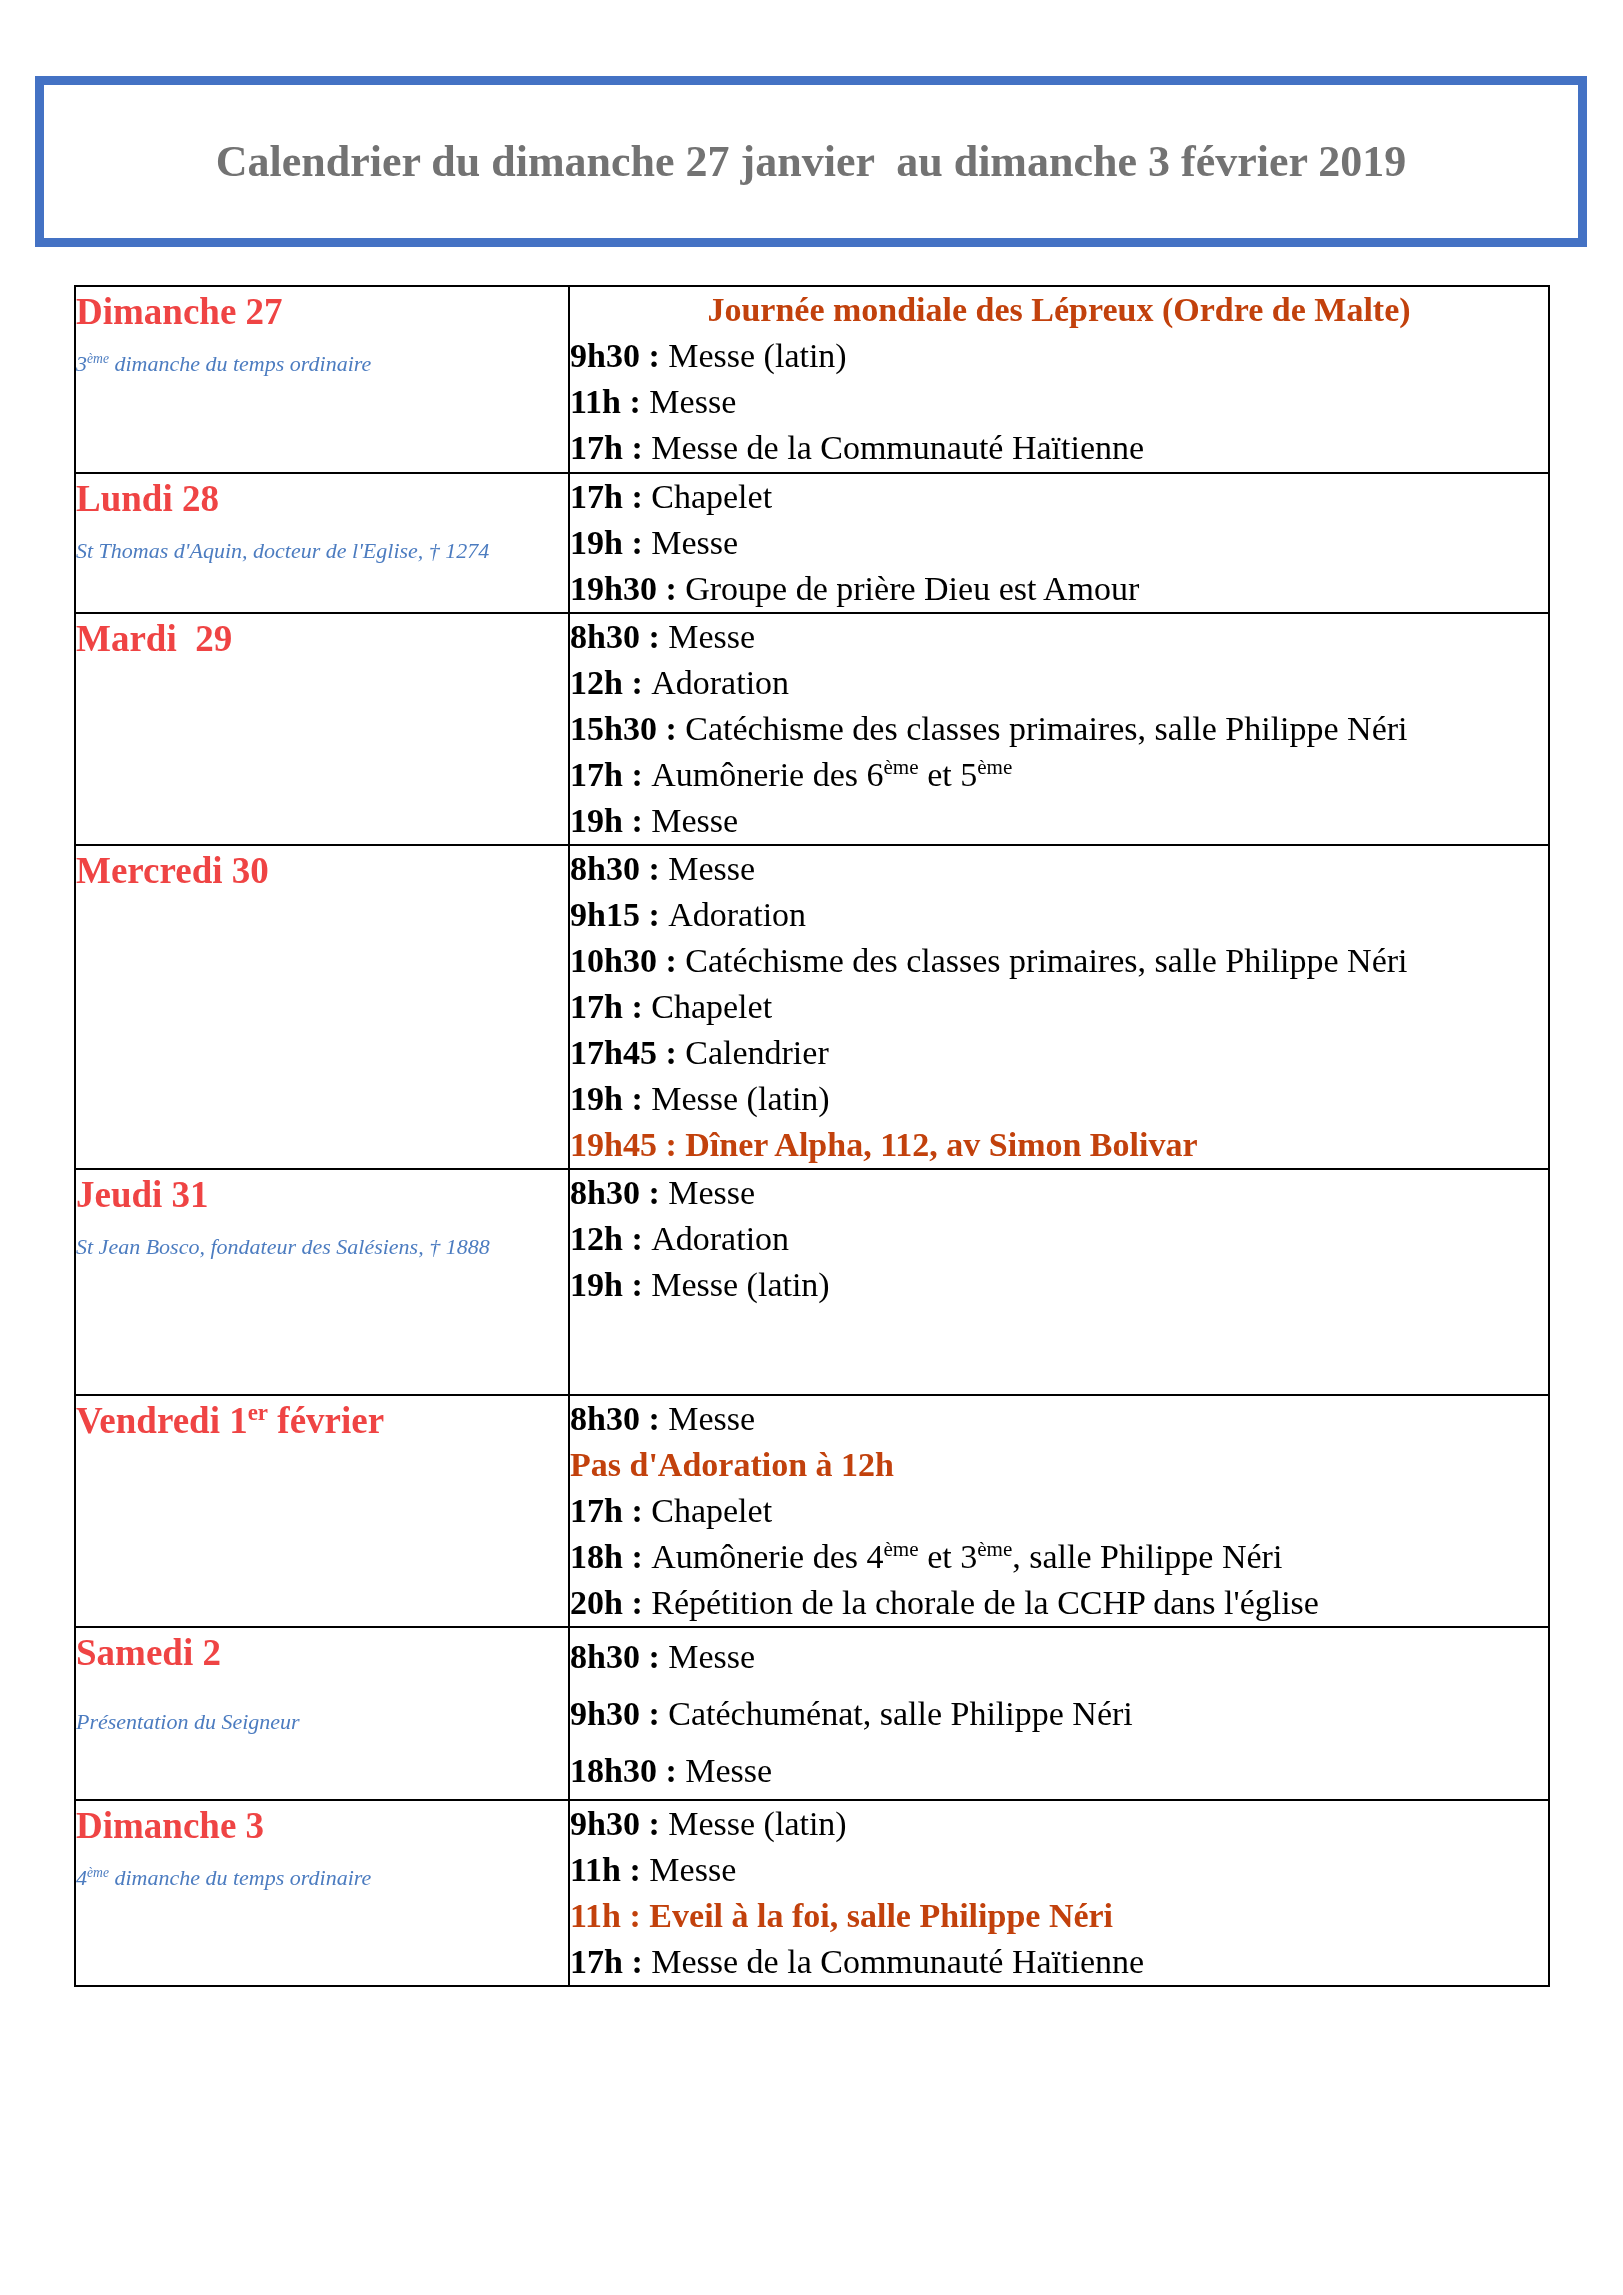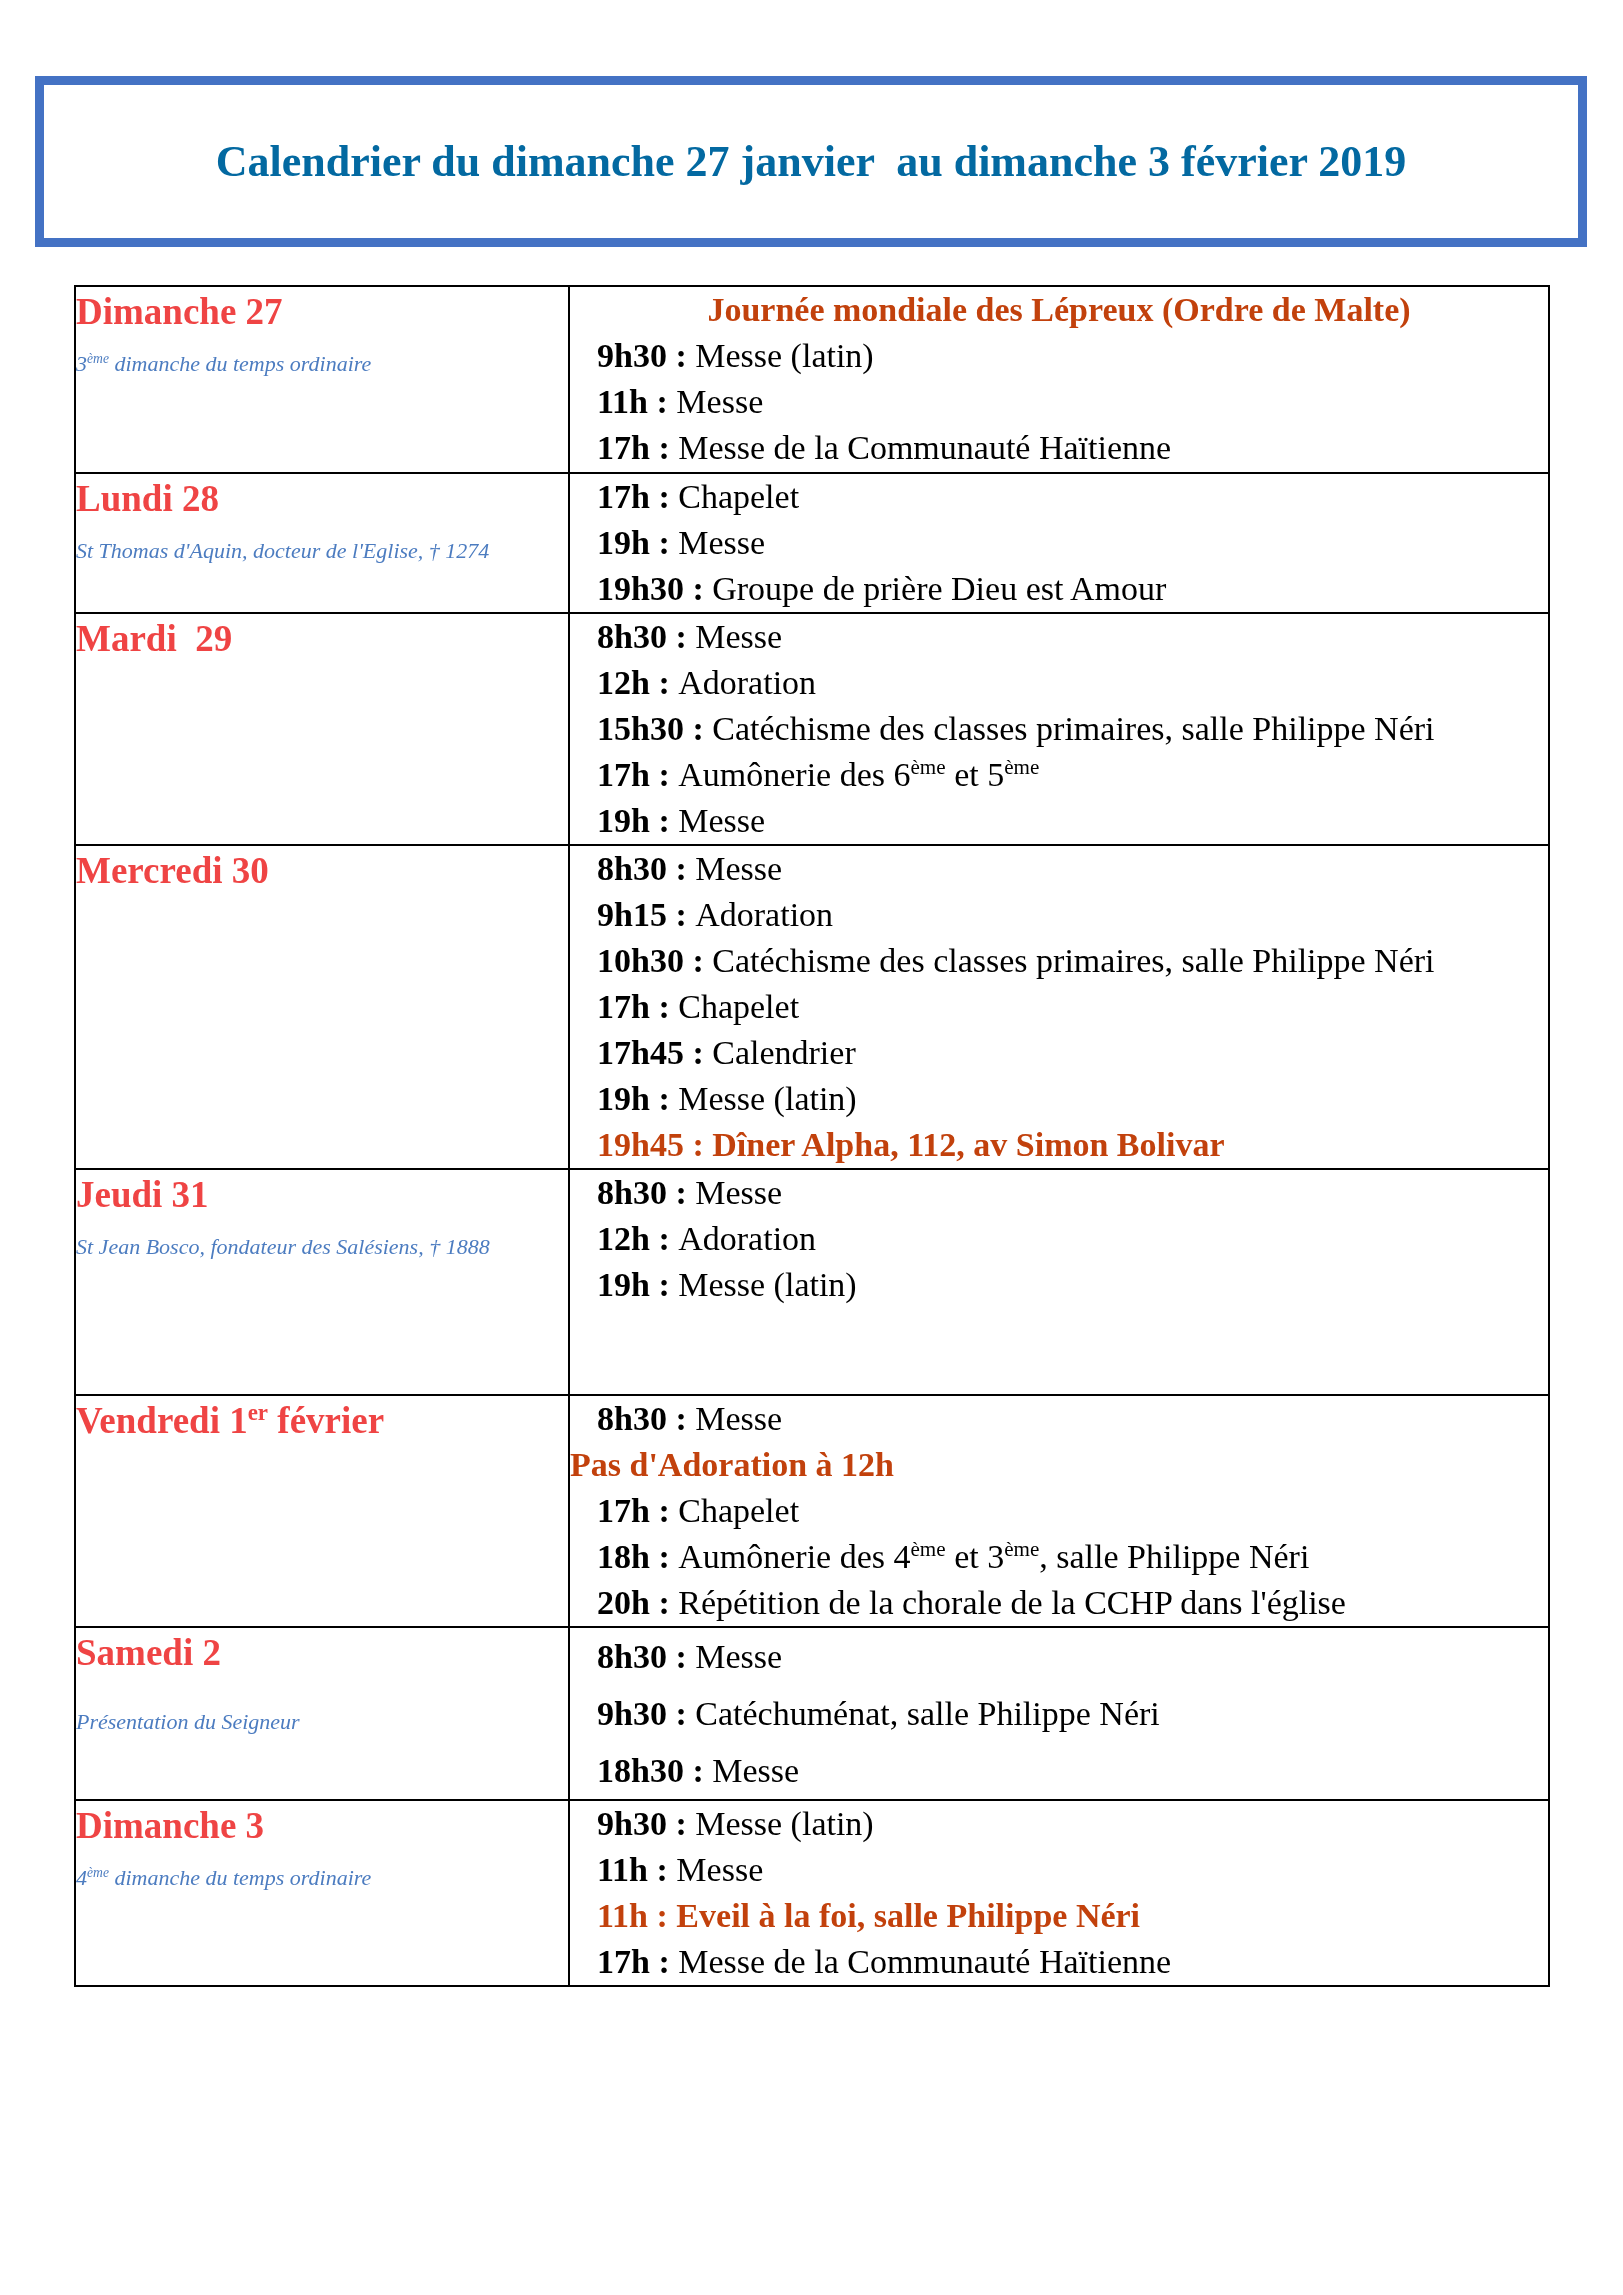--- a/index.html
+++ b/index.html
@@ -22,21 +22,21 @@
     width: 1552px;
     height: 171px;
     border: 9.8px solid #4472C4;
     display: flex;
     align-items: center;
     justify-content: center;
   }
   .page-title {
     font-size: 44px;
     font-weight: bold;
-    color: #0369a1;
+    color: #737373;
     white-space: pre-wrap;
     text-align: center;
   }
   table.cal {
     margin: 38px 0 0 74px;
     width: 1473px;
     border-collapse: collapse;
     table-layout: fixed;
   }
   table.cal col.c-day   { width: 494px; }
@@ -61,21 +61,21 @@
     color: #4C7CC0;
     line-height: 47px;
     margin-top: 3.9px;
   }
   .events-cell {
     padding: 12.8px 14.7px 0 19.6px;
     font-size: 34px;
     line-height: 46px;
   }
   .event { white-space: pre-wrap; }
-  .event .event-time { font-weight: bold; padding-left: 27px; }
+  .event .event-time { font-weight: bold; }
   .event.red, .event.red .event-time, .event.red .event-desc {
     color: #c2410c;
     font-weight: bold;
   }
   .event.center { text-align: center; }
   sup { font-size: 62%; line-height: 0; }
 
   
   tr.r0 td { height: 187px; }
   tr.r1 td { height: 128px; margin-top: 37px; }

